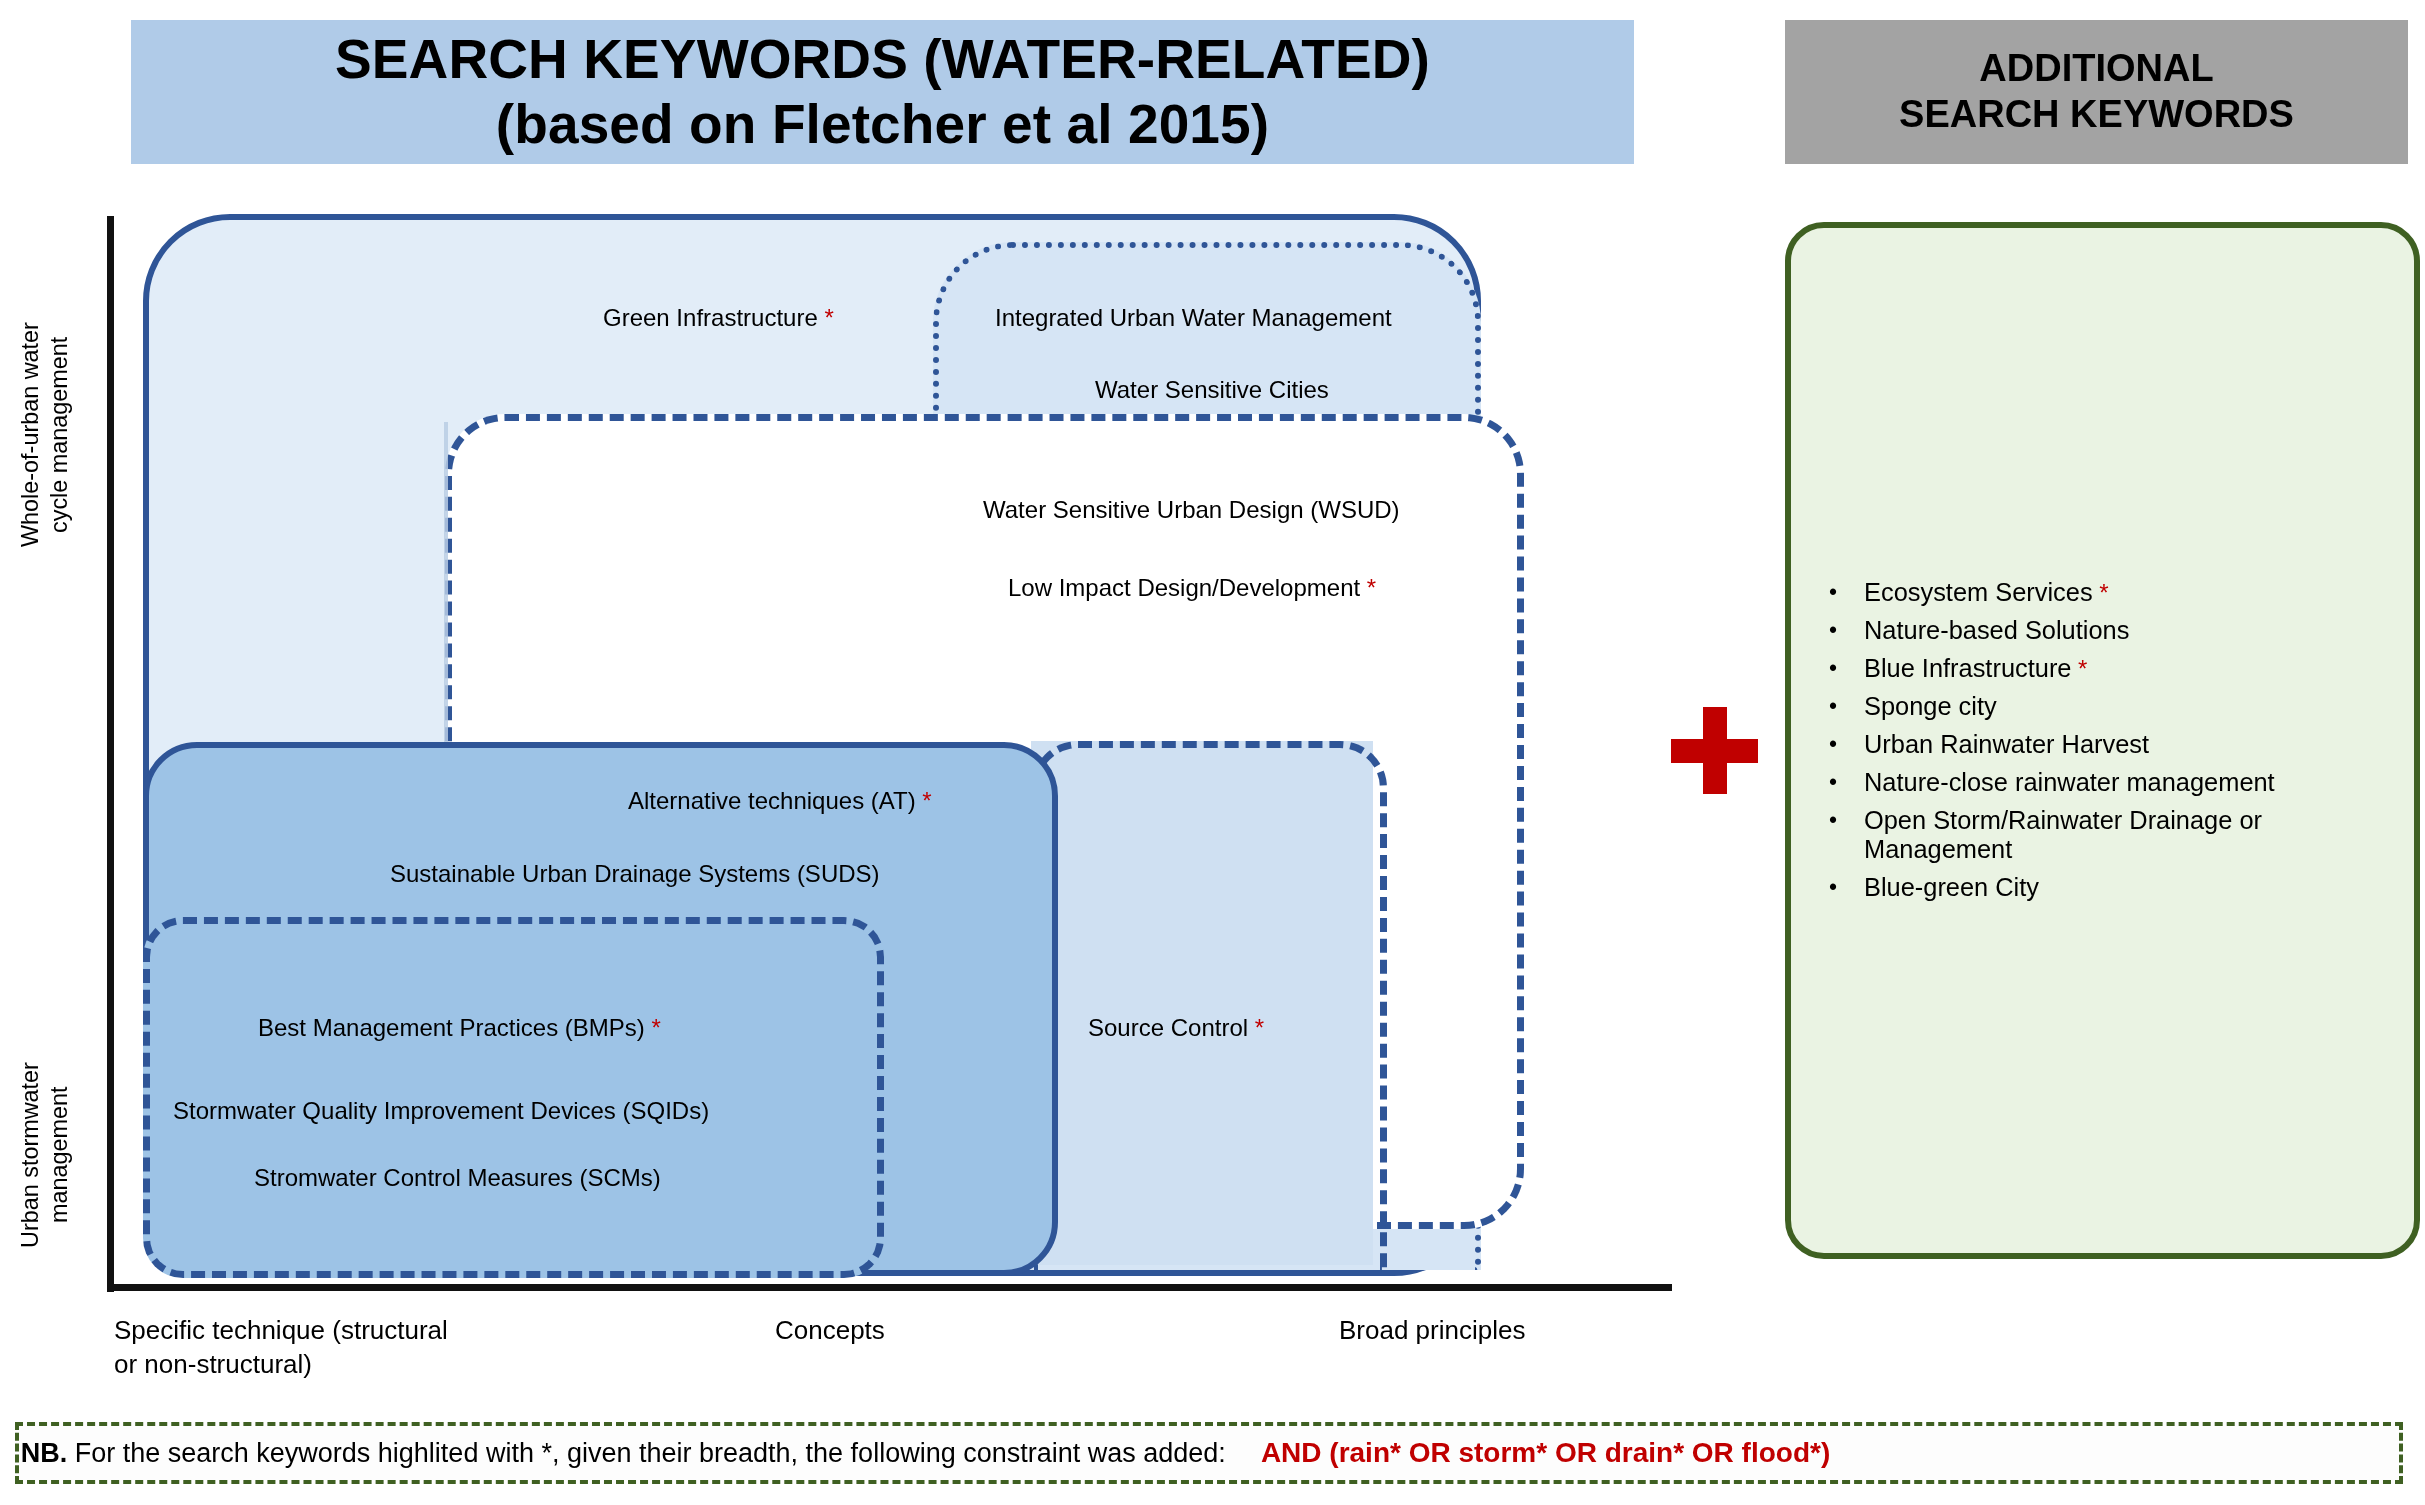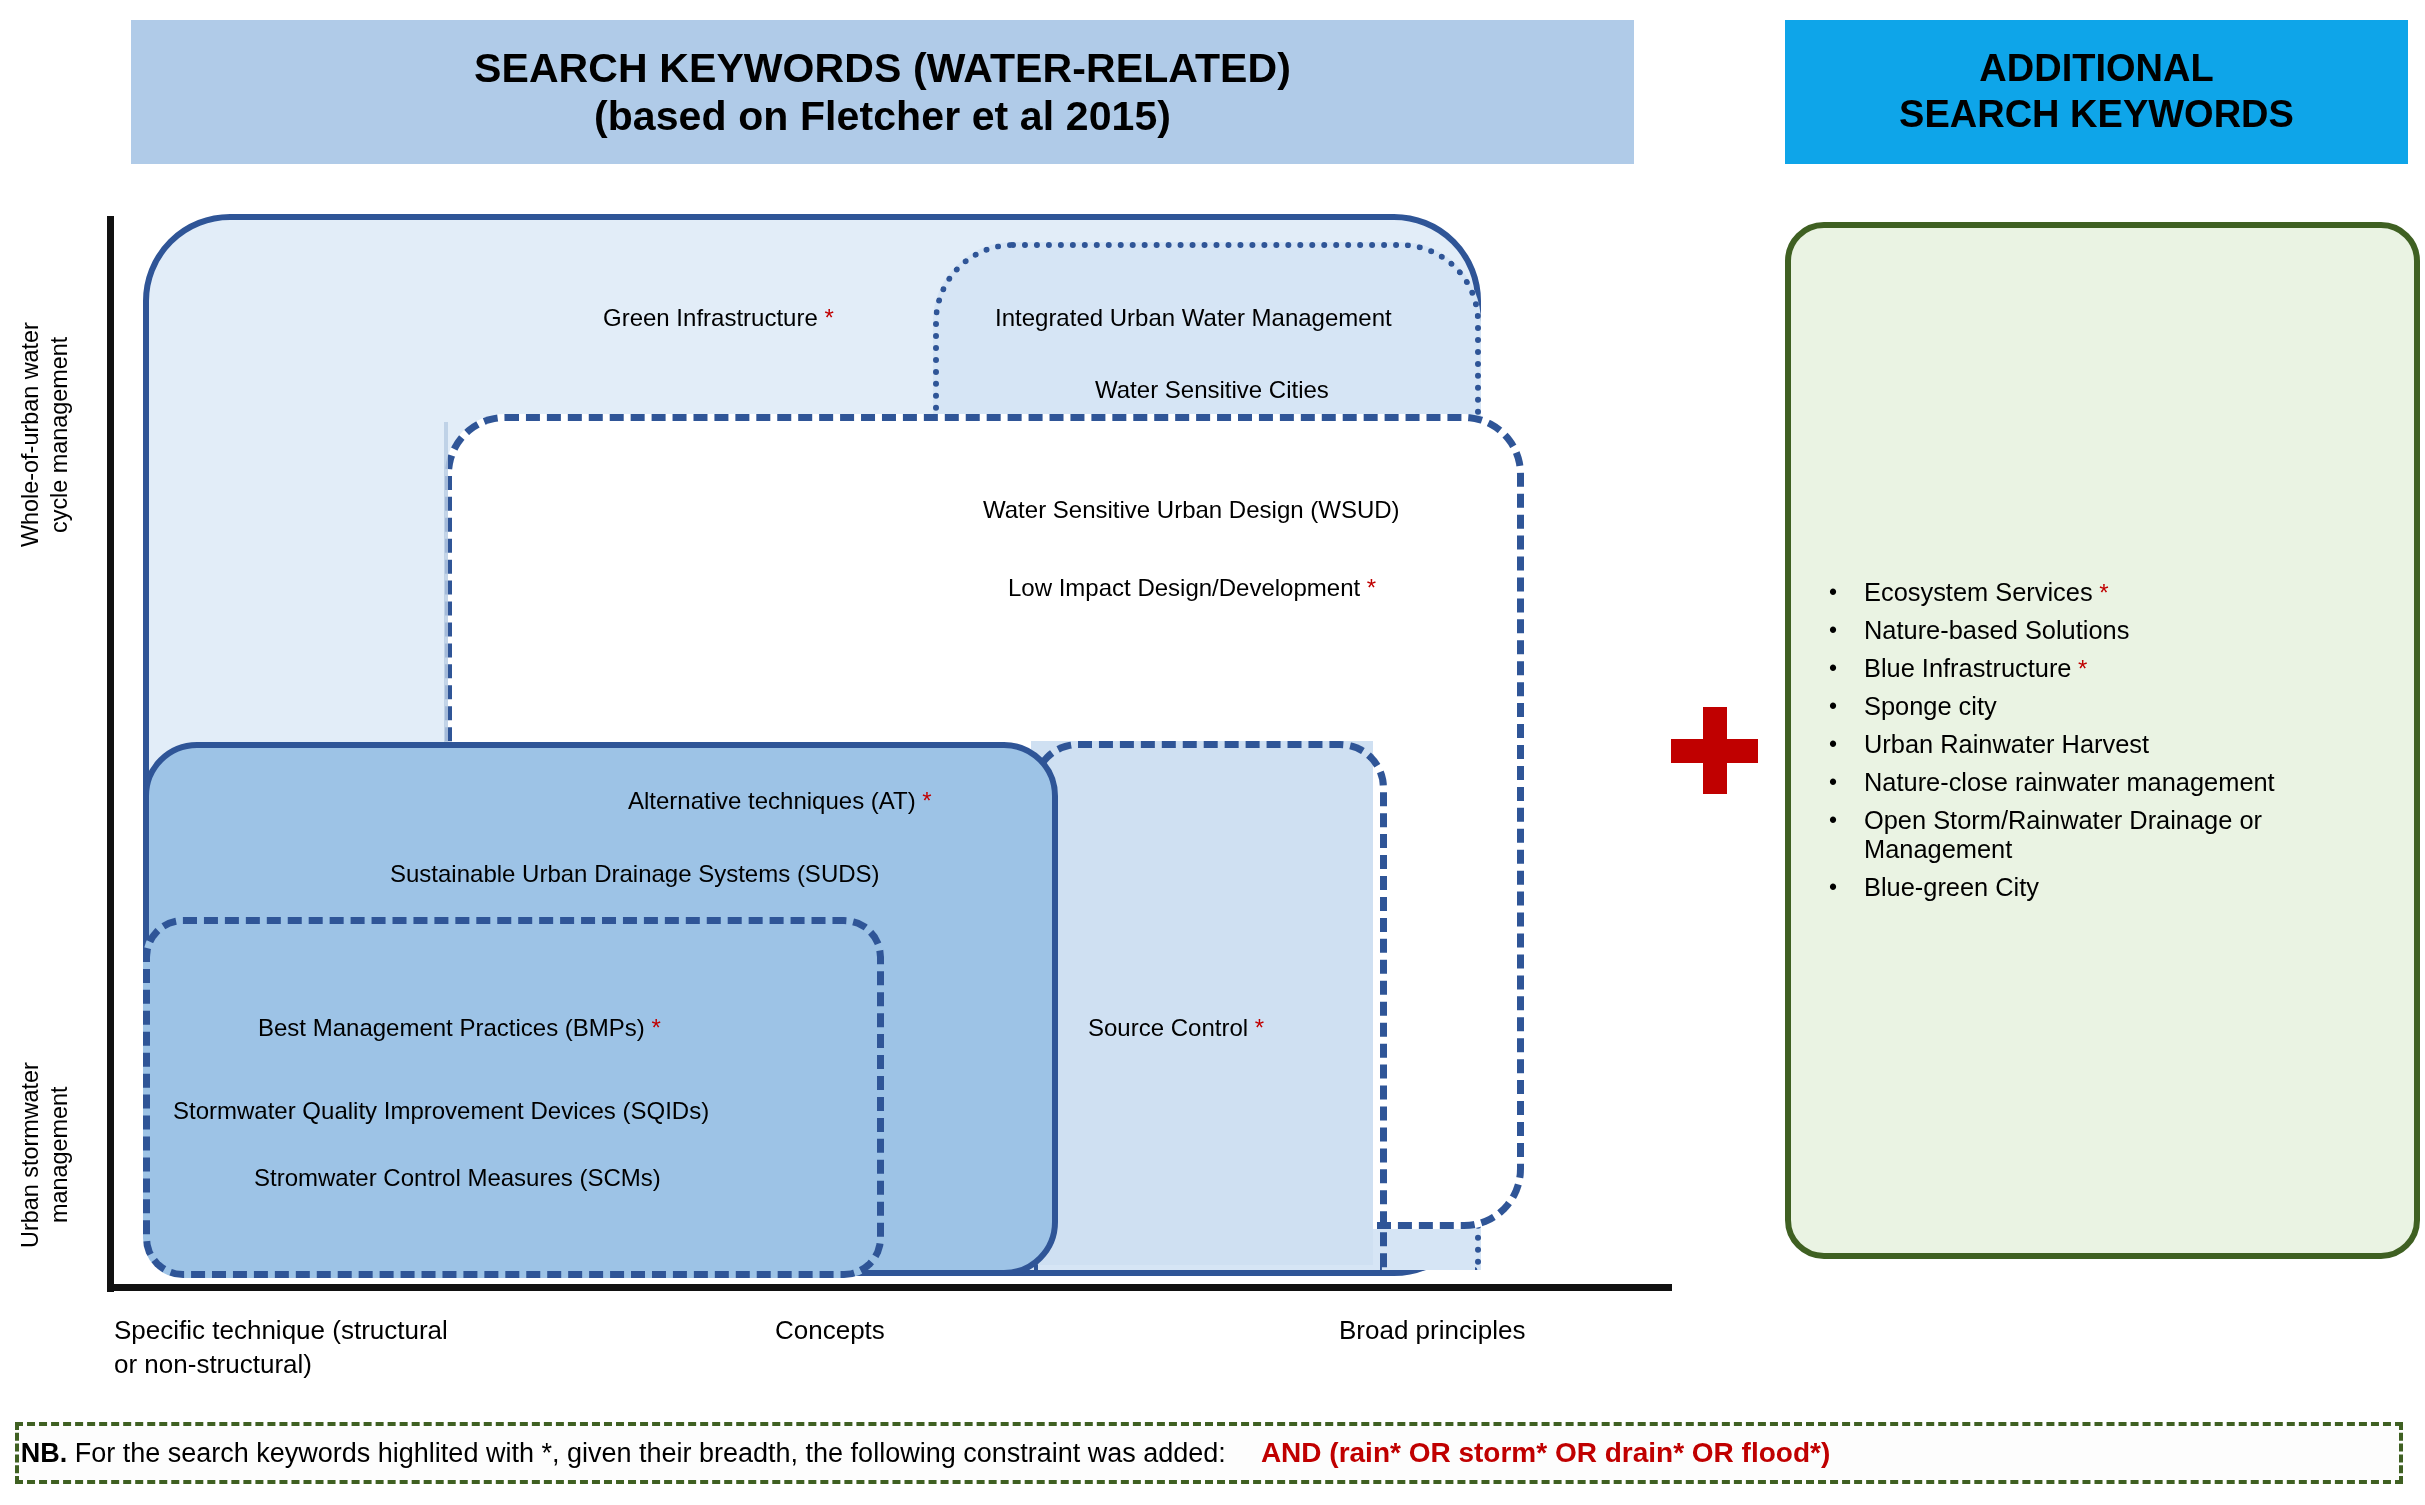--- a/index.html
+++ b/index.html
@@ -10,24 +10,24 @@
   }
   .abs{position:absolute;}
 
   
   #blue-header{
     left:131px;top:20px;width:1503px;height:144px;
     background:#b0cbe8;
     display:flex;flex-direction:column;align-items:center;justify-content:center;
     text-align:center;
   }
-  #blue-header .ln{font-weight:bold;font-size:41px;line-height:1.18;letter-spacing:0.1px;}
+  #blue-header .ln{font-weight:bold;font-size:55px;line-height:1.18;letter-spacing:0.1px;}
   #green-header{
     left:1785px;top:20px;width:623px;height:144px;
-    background:#0ea5e9;
+    background:#a3a3a3;
     display:flex;flex-direction:column;align-items:center;justify-content:center;
     text-align:center;
   }
   #green-header .ln{font-weight:bold;font-size:38px;line-height:1.2;}
 
   
   .vax{
     writing-mode:vertical-rl;transform:rotate(180deg);
     font-size:23.4px;line-height:1.25;text-align:center;white-space:pre-line;
   }

